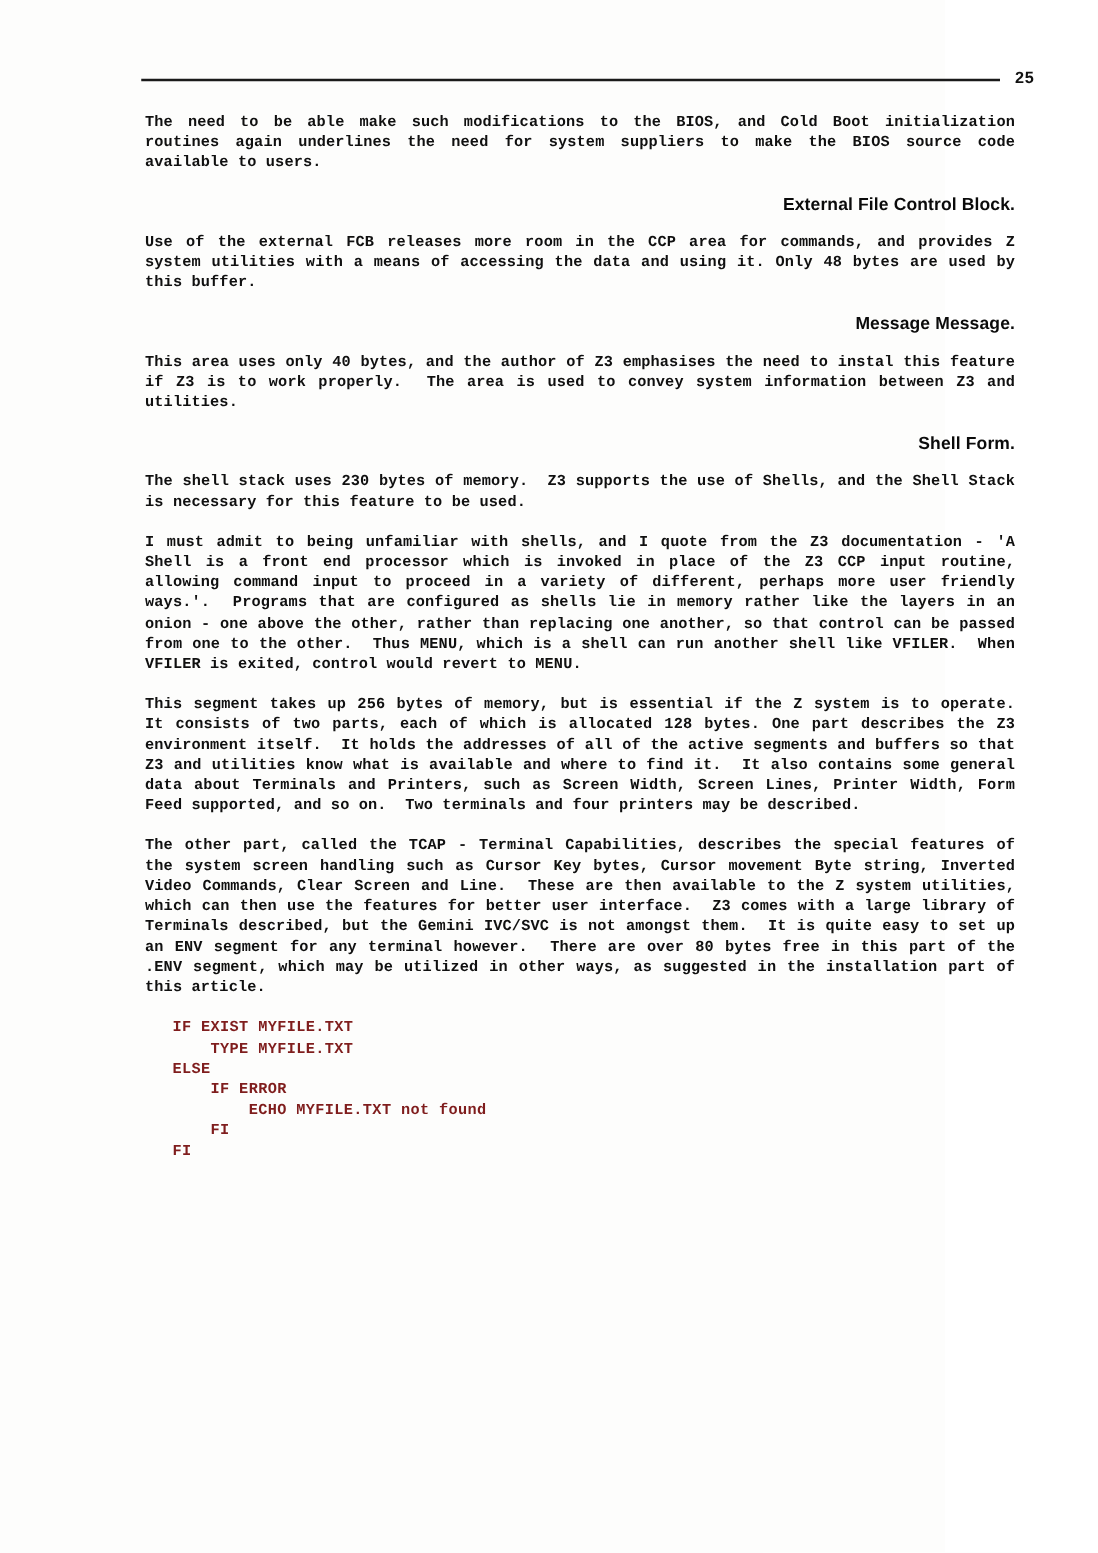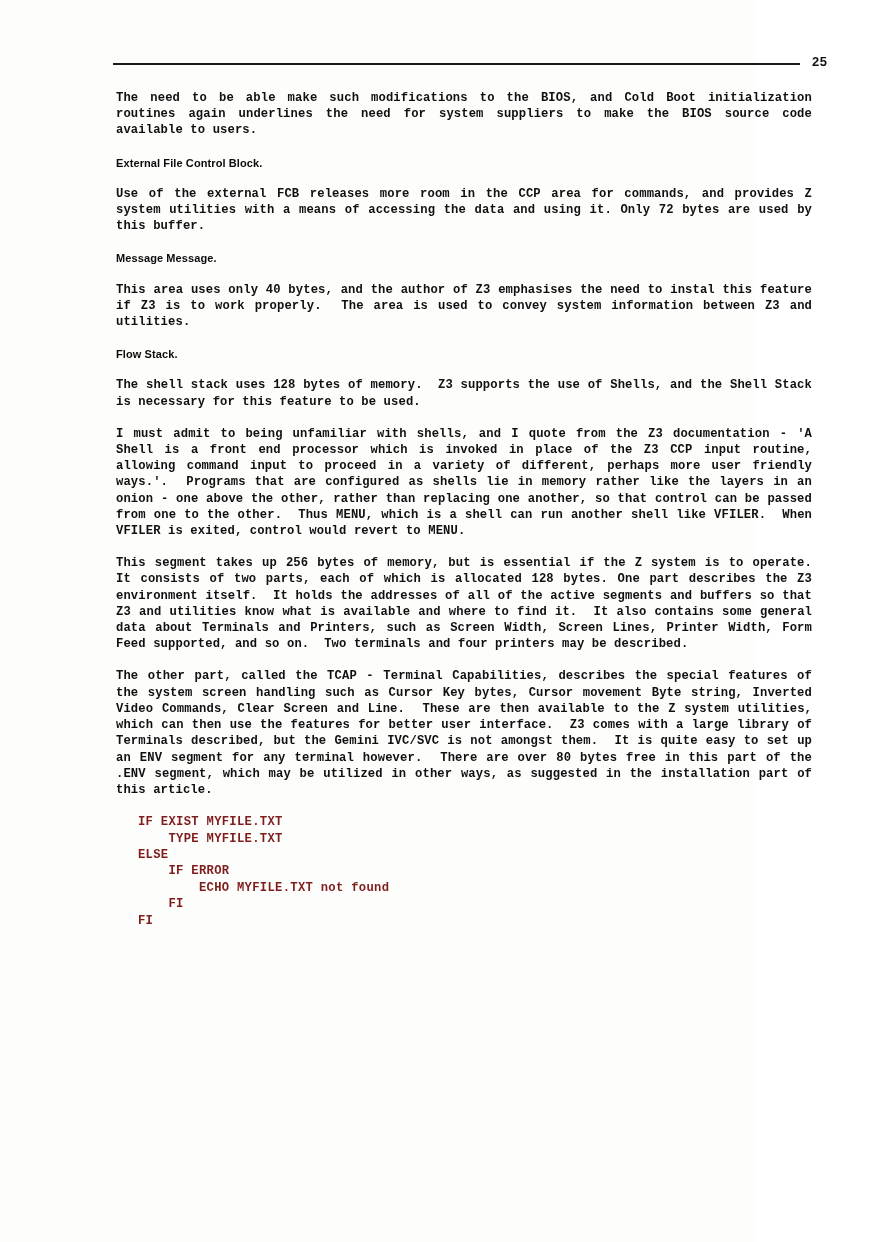--- a/index.html
+++ b/index.html
@@ -67,26 +67,27 @@
     text-align: justify;
     letter-spacing: 0.12px;
     white-space: pre-wrap;
     font-weight: bold;
     color: #101010;
   }
   p.para:last-child { margin-bottom: 0; }
 
   h2.heading {
     margin: 0 0 15px 0;
-    font-size: 11px;
+    font-size: 14px;
     line-height: 16.2px;
     font-weight: bold;
     letter-spacing: 0.1px;
     font-family: "Liberation Sans", "DejaVu Sans", sans-serif;
     color: #0b0b0b;
+    text-align: right;
   }
 
   pre.code {
     margin: 0;
     padding: 0;
     font-family: "Liberation Mono", "DejaVu Sans Mono", monospace;
     font-size: 12.2px;
     line-height: 16.4px;
     font-weight: bold;
     letter-spacing: 0.3px;
@@ -101,25 +102,25 @@
 <div class="page">
 
   <div class="header">
     <div class="header-rule"></div>
     <div class="folio">25</div>
   </div>
 
   <div class="content" id="content">
       <p class="para">The need to be able make such modifications to the BIOS, and Cold Boot initialization routines again underlines the need for system suppliers to make the BIOS source code available to users.</p>
       <h2 class="heading">External File Control Block.</h2>
-      <p class="para">Use of the external FCB releases more room in the CCP area for commands, and provides Z system utilities with a means of accessing the data and using it. Only 72 bytes are used by this buffer.</p>
+      <p class="para">Use of the external FCB releases more room in the CCP area for commands, and provides Z system utilities with a means of accessing the data and using it. Only 48 bytes are used by this buffer.</p>
       <h2 class="heading">Message Message.</h2>
       <p class="para">This area uses only 40 bytes, and the author of Z3 emphasises the need to instal this feature if Z3 is to work properly.  The area is used to convey system information between Z3 and utilities.</p>
-      <h2 class="heading">Flow Stack.</h2>
-      <p class="para">The shell stack uses 128 bytes of memory.  Z3 supports the use of Shells, and the Shell Stack is necessary for this feature to be used.</p>
+      <h2 class="heading">Shell Form.</h2>
+      <p class="para">The shell stack uses 230 bytes of memory.  Z3 supports the use of Shells, and the Shell Stack is necessary for this feature to be used.</p>
       <p class="para">I must admit to being unfamiliar with shells, and I quote from the Z3 documentation - 'A Shell is a front end processor which is invoked in place of the Z3 CCP input routine, allowing command input to proceed in a variety of different, perhaps more user friendly ways.'.  Programs that are configured as shells lie in memory rather like the layers in an onion - one above the other, rather than replacing one another, so that control can be passed from one to the other.  Thus MENU, which is a shell can run another shell like VFILER.  When VFILER is exited, control would revert to MENU.</p>
       <p class="para">This segment takes up 256 bytes of memory, but is essential if the Z system is to operate.  It consists of two parts, each of which is allocated 128 bytes. One part describes the Z3 environment itself.  It holds the addresses of all of the active segments and buffers so that Z3 and utilities know what is available and where to find it.  It also contains some general data about Terminals and Printers, such as Screen Width, Screen Lines, Printer Width, Form Feed supported, and so on.  Two terminals and four printers may be described.</p>
       <p class="para">The other part, called the TCAP - Terminal Capabilities, describes the special features of the system screen handling such as Cursor Key bytes, Cursor movement Byte string, Inverted Video Commands, Clear Screen and Line.  These are then available to the Z system utilities, which can then use the features for better user interface.  Z3 comes with a large library of Terminals described, but the Gemini IVC/SVC is not amongst them.  It is quite easy to set up an ENV segment for any terminal however.  There are over 80 bytes free in this part of the .ENV segment, which may be utilized in other ways, as suggested in the installation part of this article.</p>
       <div class="code-block">
         <pre class="code">IF EXIST MYFILE.TXT
     TYPE MYFILE.TXT
 ELSE
     IF ERROR
         ECHO MYFILE.TXT not found
     FI

